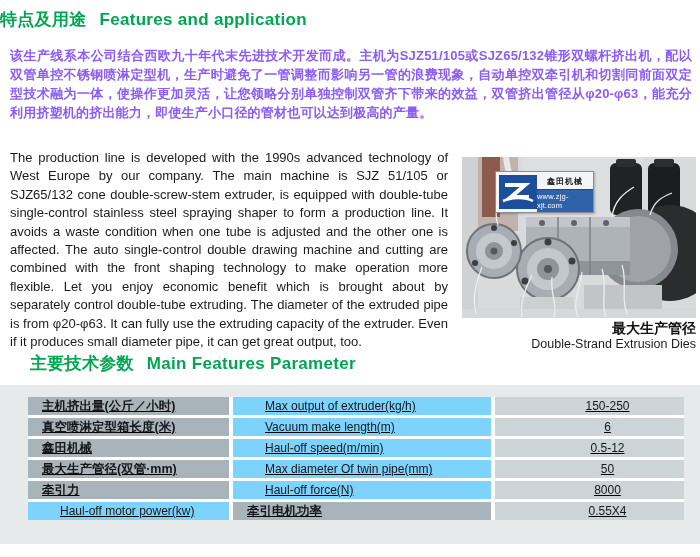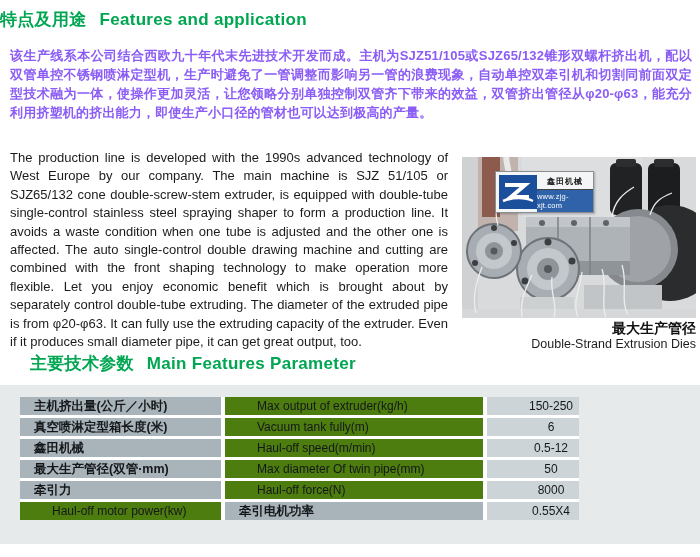--- a/index.html
+++ b/index.html
@@ -39,27 +39,27 @@
   #photo-caption {
     position:absolute; left:462px; top:320px; width:234px; height:33px;
     overflow:hidden; text-align:right;
   }
   .cap-zh { font-size:14px; font-weight:bold; color:#111; line-height:16px; }
   .cap-en { font-size:12.5px; color:#1d1d1d; line-height:17px; }
 
   
   #band { position:absolute; left:0; top:385px; width:700px; height:159px; background:#e7eaeb; }
   #param-table {
-    position:absolute; left:20px; top:397px; width:559px;
+    position:absolute; left:28px; top:397px; width:656px;
     display:grid; grid-template-columns:201px 258px 1fr;
-    column-gap:4px; row-gap:3px; background:#ffffff;
+    column-gap:4px; row-gap:3px; background:#ffffff;text-decoration:underline;
   }
   .cell { height:18px; display:flex; align-items:center; color:#15181a; overflow:hidden; white-space:nowrap; }
   .cell.zh { background:#a9b3ba; padding-left:14px; font-weight:bold; font-size:12.5px; }
-  .cell.en { background:#4d7c0f; padding-left:32px; font-size:12px; }
+  .cell.en { background:#7dd3fc; padding-left:32px; font-size:12px; }
   .cell.val { background:#ccd4d8; justify-content:center; padding-left:36px; font-size:12px; }
 </style>
 </head>
 <body>
 
 <div class="page">
 
   <div class="green-heading" id="features-heading">
     <span>特点及用途</span><span class="en">Features and application</span>
   </div>
@@ -152,21 +152,21 @@
   </div>
 
   <div id="band"></div>
 
   <div id="param-table">
     <div class="cell zh">主机挤出量(公斤／小时)</div>
     <div class="cell en">Max output of extruder(kg/h)</div>
     <div class="cell val">150-250</div>
 
     <div class="cell zh">真空喷淋定型箱长度(米)</div>
-    <div class="cell en">Vacuum tank fully(m)</div>
+    <div class="cell en">Vacuum make length(m)</div>
     <div class="cell val">6</div>
 
     <div class="cell zh">鑫田机械</div>
     <div class="cell en">Haul-off speed(m/min)</div>
     <div class="cell val">0.5-12</div>
 
     <div class="cell zh">最大生产管径(双管·mm)</div>
     <div class="cell en">Max diameter Of twin pipe(mm)</div>
     <div class="cell val">50</div>
 

